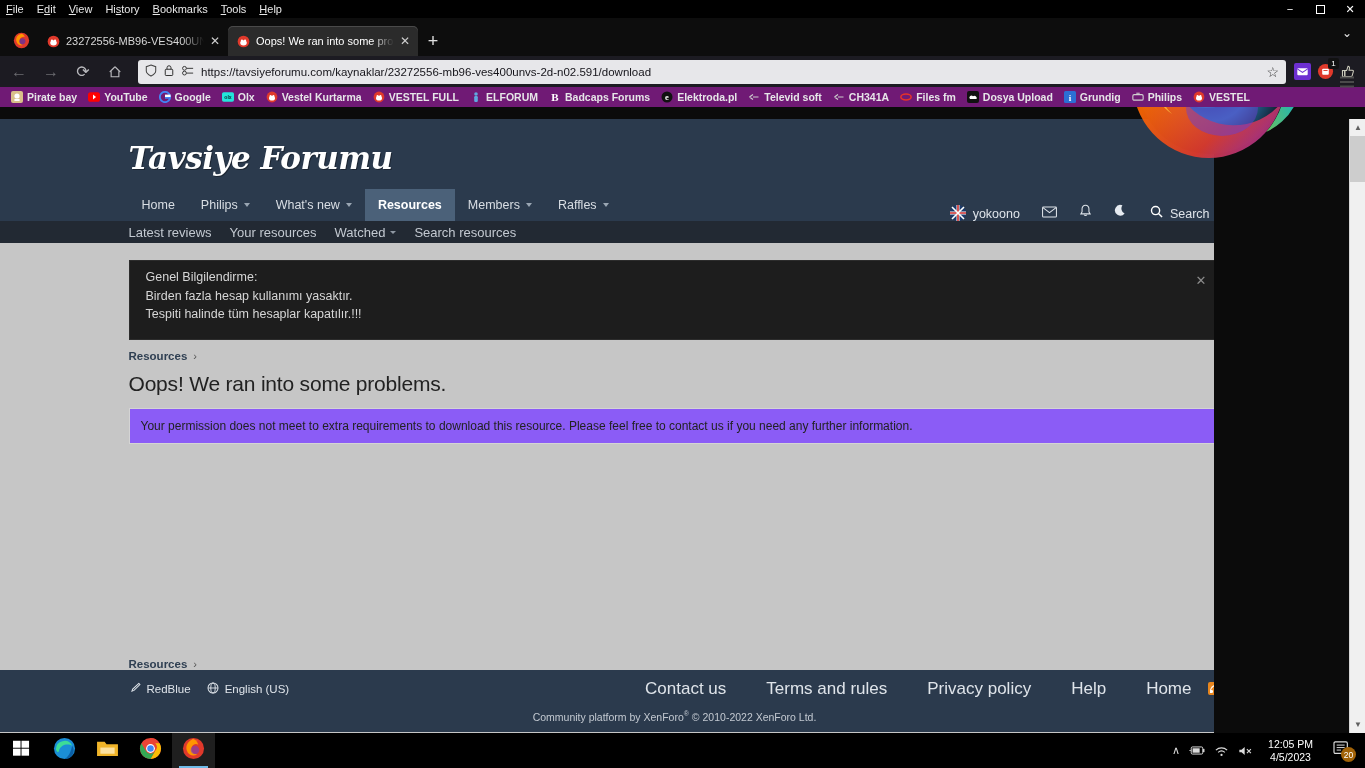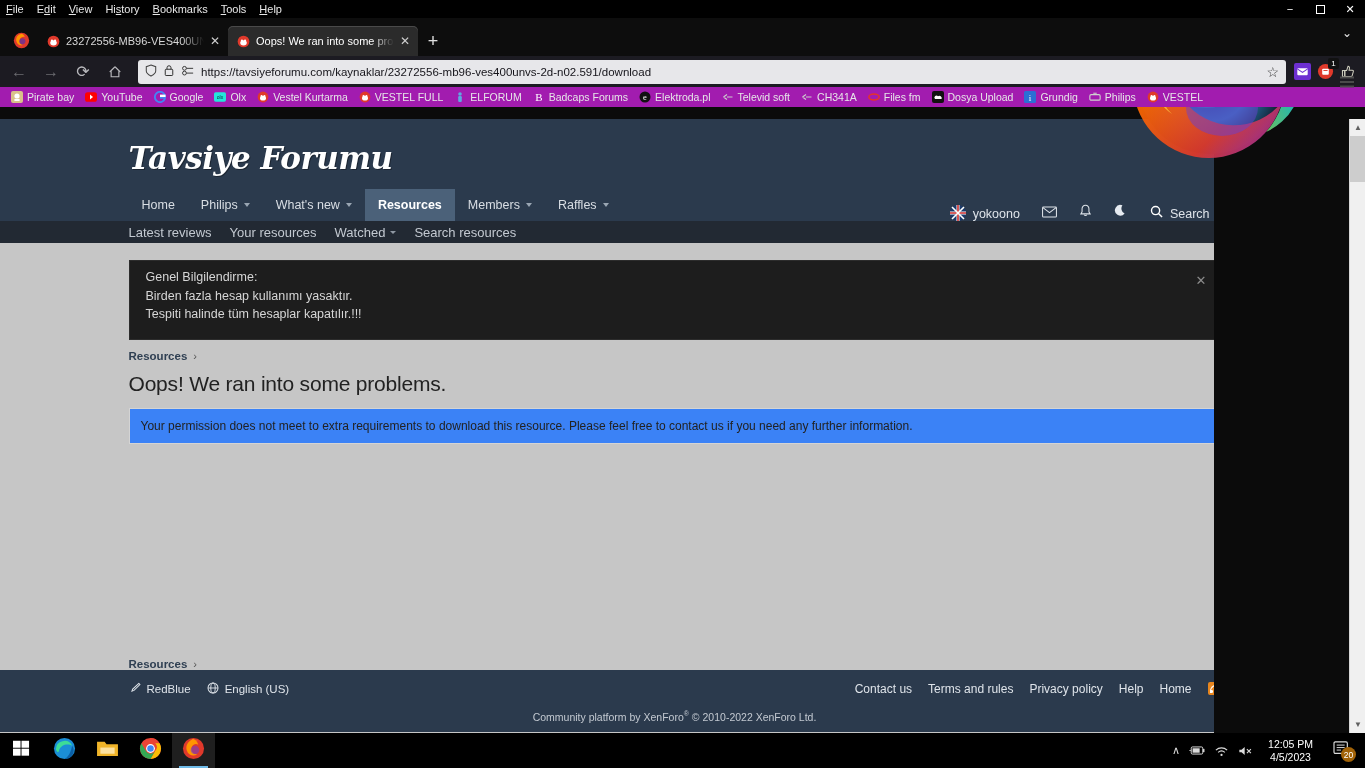--- a/index.html
+++ b/index.html
@@ -41,21 +41,21 @@
     font-size:11.5px; color:#15141a;
   }
   .urlbar .utext { flex:1; white-space:nowrap; overflow:hidden; }
   .ext-icons { display:flex; align-items:center; gap:6px; padding-right:4px; }
   .ext-ic { width:17px; height:17px; position:relative; }
   .badge-num {
     position:absolute; top:-5px; right:-5px; width:11px; height:11px; border-radius:2px;
     background:#111; color:#fff; font-size:8px; line-height:11px; text-align:center;
   }
 
-  .bookmarks { height:20px; background:#a21caf; display:flex; align-items:center; padding-left:6px; gap:1px; overflow:hidden; position:relative; z-index:5;}
+  .bookmarks { height:20px; background:#701a75; display:flex; align-items:center; padding-left:6px; gap:1px; overflow:hidden; position:relative; z-index:5;font-weight:bold;}
   .bm { display:flex; align-items:center; gap:4px; padding:1px 5px; color:#e6e6e8; font-size:10.5px; white-space:nowrap; }
   .bm .bi { width:12px; height:12px; flex:0 0 12px; }
 
   
   .ff-watermark {
     position:absolute; right:55px; top:-18px; width:200px; height:200px; z-index:4; pointer-events:none;
   }
   .wincontrols { position:absolute; right:0; top:0; height:18px; display:flex; align-items:center; z-index:7; }
   .wincontrols div { width:30px; height:18px; display:flex; align-items:center; justify-content:center; color:#fff; font-size:11px;}
   .tabmenu-chev { position:absolute; right:4px; top:22px; width:28px; height:22px; display:flex; align-items:center; justify-content:center; color:#e8e8e8; font-size:12px; z-index:7;}
@@ -94,30 +94,30 @@
   .body-area { padding-top:17px; }
   .notice {
     background:#1d1d1d; color:#d6d6d6; padding:7px 16px 15px 16px;
     font-size:12.5px; line-height:18.5px; position:relative; border:1px solid #2c2c2c;
   }
   .notice .nclose { position:absolute; right:13px; top:11px; color:#8b8b8b; font-size:13px; }
   .breadcrumb { padding:10px 0 0 0; display:flex; align-items:center; gap:6px; }
   .breadcrumb a { color:#2f3f52; font-size:11.5px; font-weight:bold; }
   .breadcrumb .bsep { color:#555; font-size:11px; }
   .page-title { font-size:21px; color:#222; font-weight:400; padding:10px 0 12px 0; letter-spacing:-0.2px;}
-  .errbox { background:#3b82f6; border:1px solid #d4d4d4; padding:10px 11px; font-size:12px; color:#222; }
+  .errbox { background:#8b5cf6; border:1px solid #d4d4d4; padding:10px 11px; font-size:12px; color:#222; }
   .spacer-tall { height:206px; }
   .breadcrumb-bottom { padding-top:8px; }
 
   .footer { background:#2b3a4d; }
   .footer-row { display:flex; align-items:center; justify-content:space-between; height:38px; }
   .footer-left { display:flex; align-items:center; gap:16px; }
   .fl { display:flex; align-items:center; gap:6px; color:#dfe4ea; font-size:11.5px; }
   .footer-right { display:flex; align-items:center; gap:16px; }
-  .footer-right a { color:#dfe4ea; font-size:12px; }
+  .footer-right a { color:#dfe4ea; font-size:17px;margin-left:24px; }
   .rss { width:13px;height:13px;background:#e8861e;border-radius:2px;position:relative;display:inline-block;}
   .rss:after{content:"";position:absolute;left:2.5px;bottom:2.5px;width:2.5px;height:2.5px;border-radius:50%;background:#fff;}
   .rss:before{content:"";position:absolute;left:2.5px;bottom:2.5px;width:7px;height:7px;border:1.6px solid #fff;border-right:0;border-bottom:0;border-radius:6px 0 0 0;}
   .copyright { text-align:center; color:#c3c9d1; font-size:10.5px; padding-bottom:10px; padding-top:2px;}
   .copyright sup { font-size:7px; }
 
   
   .vscroll { position:absolute; right:0; top:119px; width:16px; height:614px; background:#f0f0f0; border-left:1px solid #d6d6d6; z-index:3;}
   .vscroll .arrow { width:16px; height:17px; display:flex; align-items:center; justify-content:center; color:#606060; font-size:8px;}
   .vscroll .thumb { position:absolute; left:0; top:17px; width:16px; height:46px; background:#cdcdcd; }

